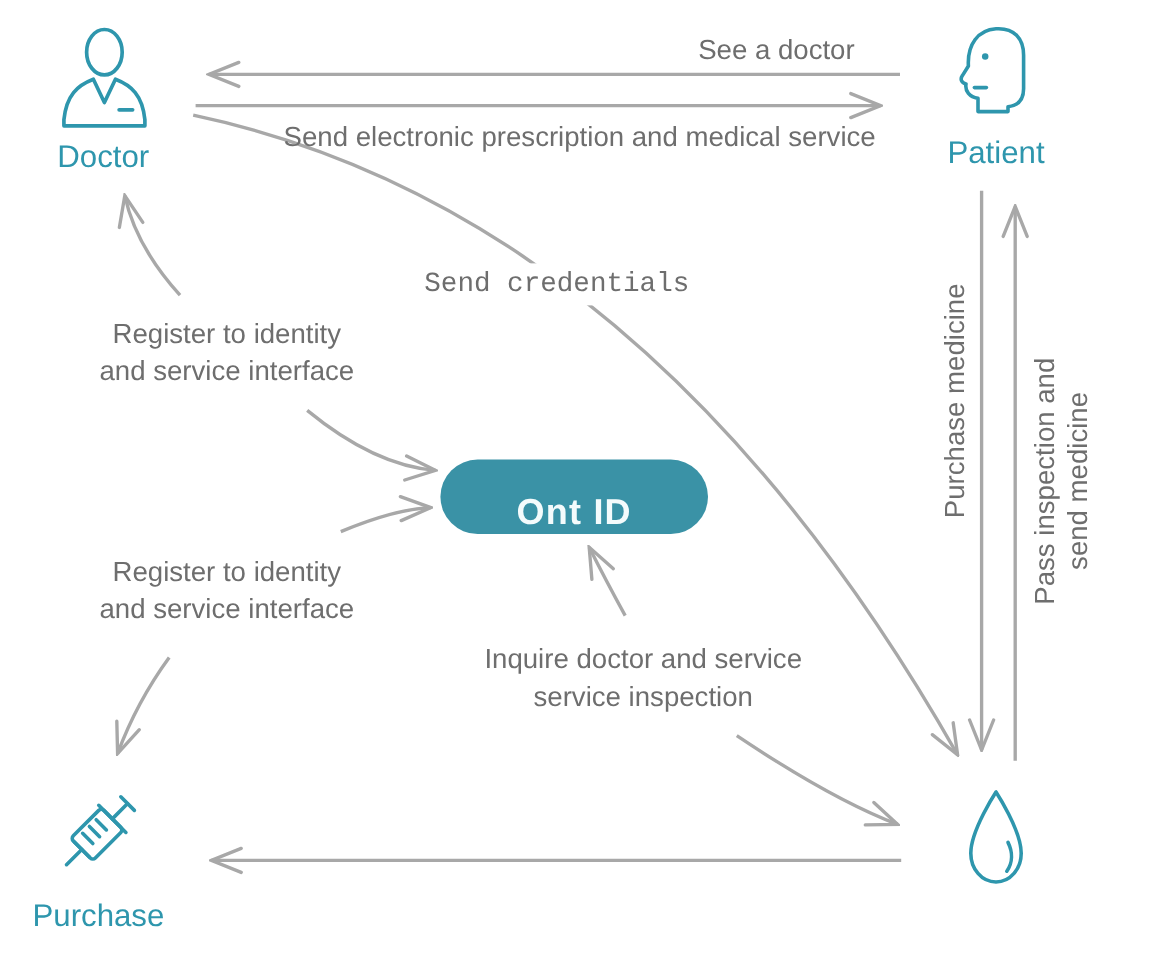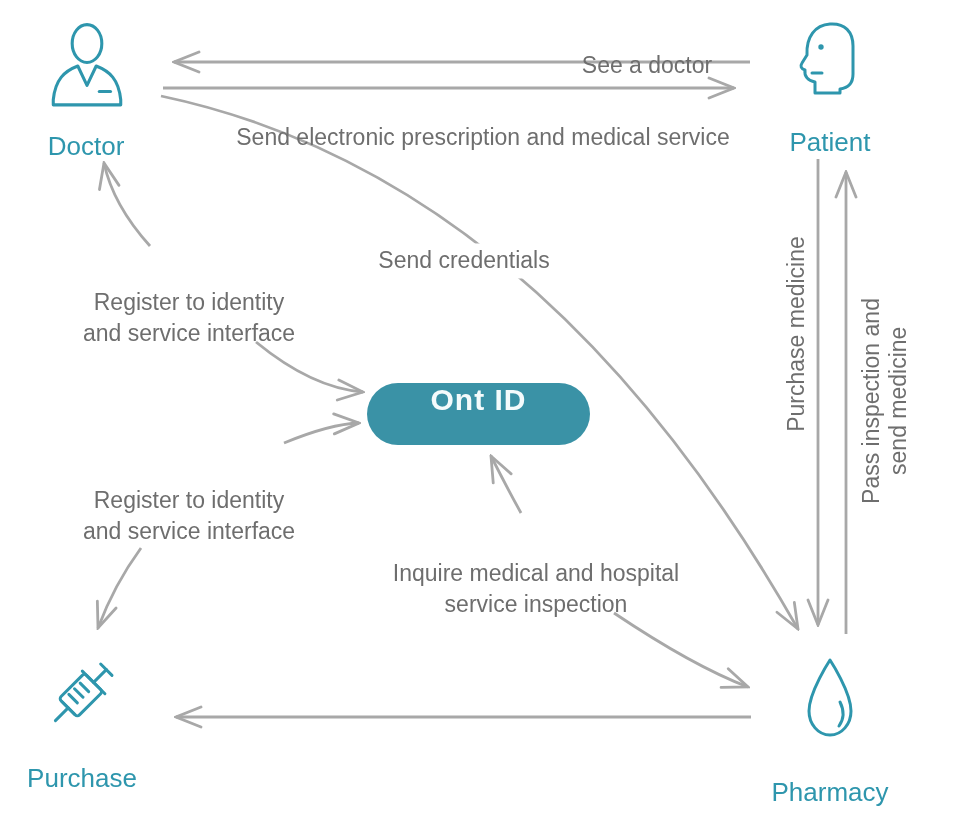--- a/index.html
+++ b/index.html
@@ -15,38 +15,38 @@
     position:relative;width:960px;height:817px;background:var(--bg);overflow:hidden;
   }
   svg.arrows{position:absolute;left:0;top:0;width:960px;height:817px;}
   .arrow{stroke:var(--arrow);stroke-width:2.8;fill:none;}
   .ah{stroke:var(--arrow);stroke-width:2.8;fill:none;stroke-linecap:round;}
   .icon-svg{position:absolute;}
   .icon-stroke{stroke:var(--teal);stroke-width:3;fill:none;stroke-linecap:round;stroke-linejoin:round;}
   .icon-fill{fill:var(--teal);stroke:none;}
   .node-label{
     position:absolute;transform:translate(-50%,-50%);
-    color:var(--teal);font-size:26px;white-space:nowrap;margin-top:15px;
+    color:var(--teal);font-size:26px;white-space:nowrap;
   }
   .edge-label{
     position:absolute;transform:translate(-50%,-50%);
-    color:var(--gray);font-size:23px;white-space:nowrap;text-align:center;line-height:1.35;margin-top:24px;
+    color:var(--gray);font-size:23px;white-space:nowrap;text-align:center;line-height:1.35;
   }
-  .edge-label.boxed{background:var(--bg);padding:2px 10px;}
+  .edge-label.boxed{background:var(--bg);padding:2px 10px;font-family:Liberation Mono, monospace;}
   .vlabel{
     position:absolute;writing-mode:vertical-rl;
     transform:translate(-50%,-50%) rotate(180deg);
     color:var(--gray);font-size:23px;white-space:nowrap;text-align:center;
   }
   .vlabel span{display:block;}
   .vlabel span + span{margin-left:9px;}
   .pill{
     position:absolute;left:367px;top:383px;width:223px;height:62px;
     background:var(--pill);border-radius:31px;
-    display:flex;align-items:flex-start;justify-content:center;
+    display:flex;align-items:flex-end;justify-content:center;
   }
   .pill-text{color:#f4fbfc;font-size:30px;font-weight:bold;letter-spacing:1px;}
 </style>
 </head>
 <body>
 
 <div class="canvas">
 
   <svg class="arrows" viewBox="0 0 960 817">
     <defs>
@@ -94,21 +94,20 @@
       <path class="icon-stroke" d="M60,45 L78,45"></path>
       <path class="icon-stroke" d="M78,37 L78,53"></path>
     </g>
   </svg>
   <div class="node-label" style="left:82px;top:763px">Purchase</div>
 
   <svg class="icon-svg" style="left:802px;top:652px" width="56" height="90" viewBox="0 0 56 90">
     <path class="icon-stroke" d="M28,8 C28,8 7,40 7,59 C7,72 16,83 28,83 C40,83 49,72 49,59 C49,40 28,8 28,8 Z"></path>
     <path class="icon-stroke" d="M38,50 C42,58 42,67 37,74"></path>
   </svg>
-  <div class="node-label" style="left:830px;top:777px">Pharmacy</div>
 
   <div class="pill">
     <span class="pill-text">Ont ID</span>
   </div>
 
   <div class="edge-label" style="left:647px;top:42px">See a doctor</div>
 
   <div class="edge-label" style="left:483px;top:114px">Send electronic prescription and medical service</div>
 
   <div class="edge-label boxed" style="left:464px;top:237px">Send credentials</div>
@@ -117,21 +116,21 @@
     <span>Register to identity</span><br>
     <span>and service interface</span>
   </div>
 
   <div class="edge-label" style="left:189px;top:492px">
     <span>Register to identity</span><br>
     <span>and service interface</span>
   </div>
 
   <div class="edge-label" style="left:536px;top:565px">
-    <span>Inquire medical and hospital</span><br>
+    <span>Inquire doctor and service</span><br>
     <span>service inspection</span>
   </div>
 
 
   <div class="vlabel" style="left:796px;top:334px">Purchase medicine</div>
 
   <div class="vlabel" style="left:889px;top:401px">
     <span>Pass inspection and</span>
     <span>send medicine</span>
   </div>

